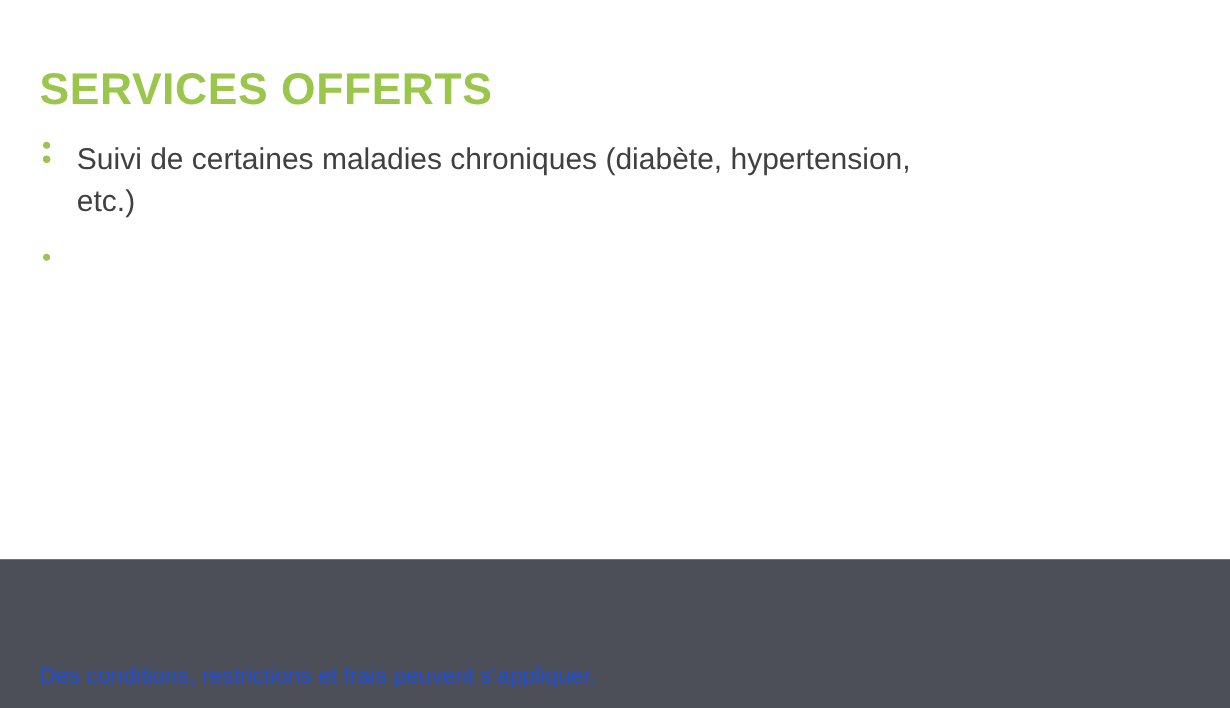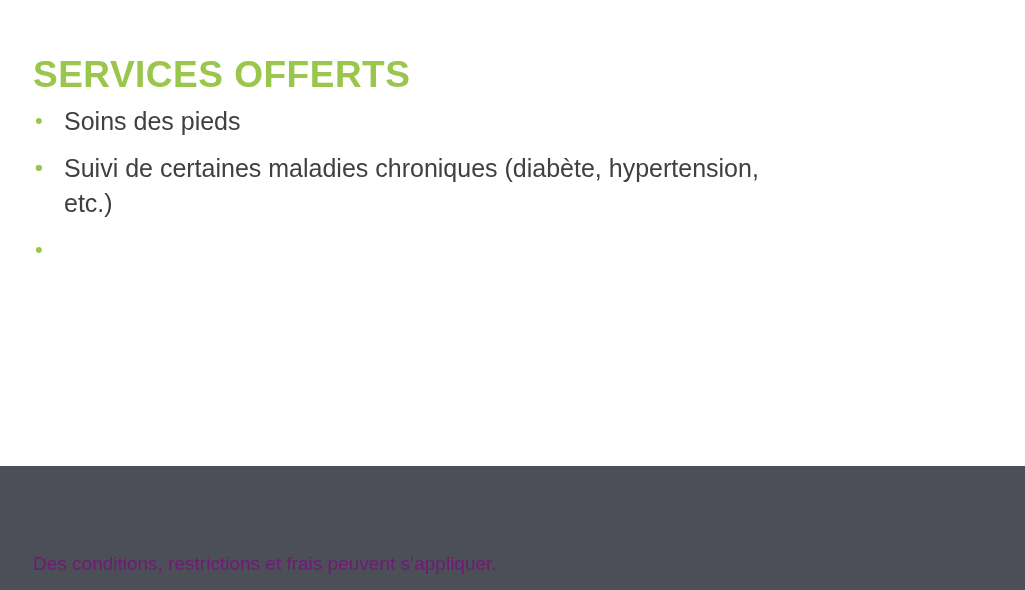--- a/index.html
+++ b/index.html
@@ -61,35 +61,34 @@
     top: 466px;
     width: 1025px;
     height: 124px;
     background: #4d4f58;
   }
   .footer-note {
     position: absolute;
     left: 33px;
     top: 552px;
     font-size: 19px;
-    color: #701a75;
+    color: #1d4ed8;
     line-height: 1.3;
   }
 </style>
 </head>
 <body>
 
 <div class="slide">
 
   <h1 class="slide-title">SERVICES OFFERTS</h1>
 
   <ul class="bullet-list">
     <li class="bullet-item">
       <span class="bullet-dot">•</span>
-      <span>Soins des pieds</span>
     </li>
     <li class="bullet-item">
       <span class="bullet-dot">•</span>
     </li>
     <li class="bullet-item">
       <span class="bullet-dot">•</span>
     </li>
     <li class="bullet-item">
       <span class="bullet-dot">•</span>
       <span>Suivi de certaines maladies chroniques (diabète, hypertension, etc.)</span>

